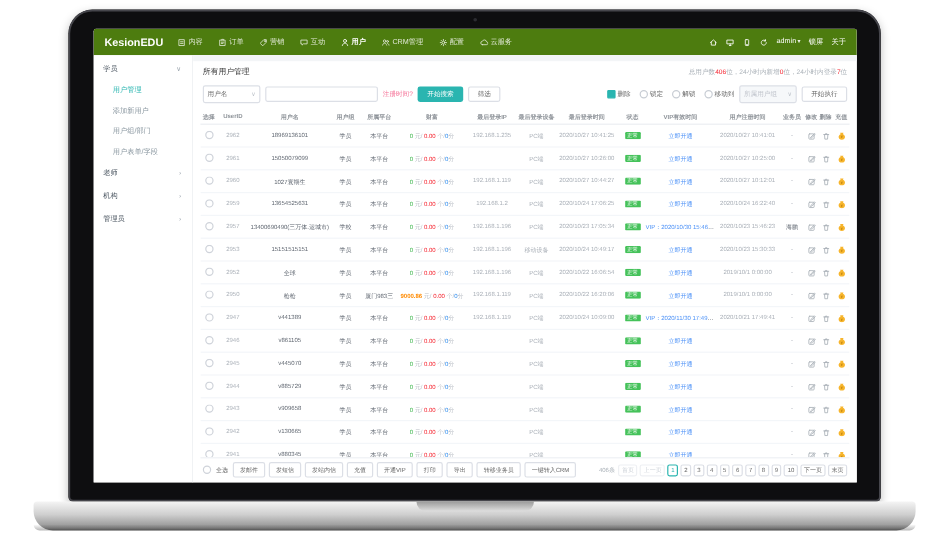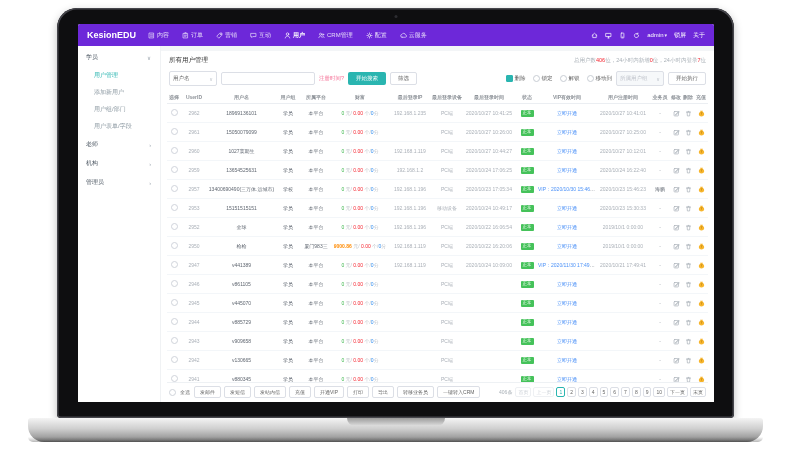--- a/index.html
+++ b/index.html
@@ -7,21 +7,21 @@
   .stage{position:absolute;inset:0}
   
   .laptop-lid{position:absolute;left:57px;top:8px;width:677px;height:410px;background:#0e0e10;border-radius:20px 20px 4px 4px;box-shadow:inset 0 0 0 1.5px #46464c,0 3px 8px rgba(0,0,0,.25)}
   .webcam{position:absolute;left:50%;top:7px;width:3px;height:3px;border-radius:50%;background:#2c2c31;transform:translateX(-50%)}
   .laptop-base{position:absolute;left:28px;top:418px;width:735px;height:24px;background:linear-gradient(#f4f4f4,#cfcfcf 45%,#909090 92%,#6f6f6f);border-radius:3px 3px 16px 16px}
   .laptop-base::before{content:"";position:absolute;left:50%;top:0;transform:translateX(-50%);width:98px;height:8px;background:linear-gradient(#9b9b9b,#dedede);border-radius:0 0 9px 9px}
   .laptop-base::after{content:"";position:absolute;left:0;bottom:0;width:100%;height:5px;background:linear-gradient(rgba(0,0,0,0),rgba(0,0,0,.28));border-radius:0 0 16px 16px}
   
   .screen{position:absolute;left:78px;top:24px;width:636px;height:378px;background:#fff;overflow:hidden;display:flex;flex-direction:column;border-radius:2px 2px 0 0}
   
-  .navbar{height:22px;background:#6d28d9;display:flex;align-items:center;color:#fff;flex-shrink:0}
+  .navbar{height:22px;background:#4d7c0f;display:flex;align-items:center;color:#fff;flex-shrink:0}
   .logo{font-size:9px;font-weight:bold;padding:0 12px 0 9px;white-space:nowrap}
   .nav-items{display:flex;gap:13px;font-size:6px;align-items:center}
   .nav-item{display:flex;align-items:center;gap:2px;opacity:.82;cursor:pointer;white-space:nowrap}
   .nav-item.active{opacity:1;font-weight:bold}
   .nav-right{margin-left:auto;display:flex;align-items:center;gap:7px;font-size:6px;padding-right:9px}
   .icon{display:inline-flex;align-items:center}
   .nav-user{display:flex;align-items:center;gap:1px;white-space:nowrap}
   .caret{font-size:5px;opacity:.9}
   
   .screen-body{flex:1;display:flex;min-height:0}

